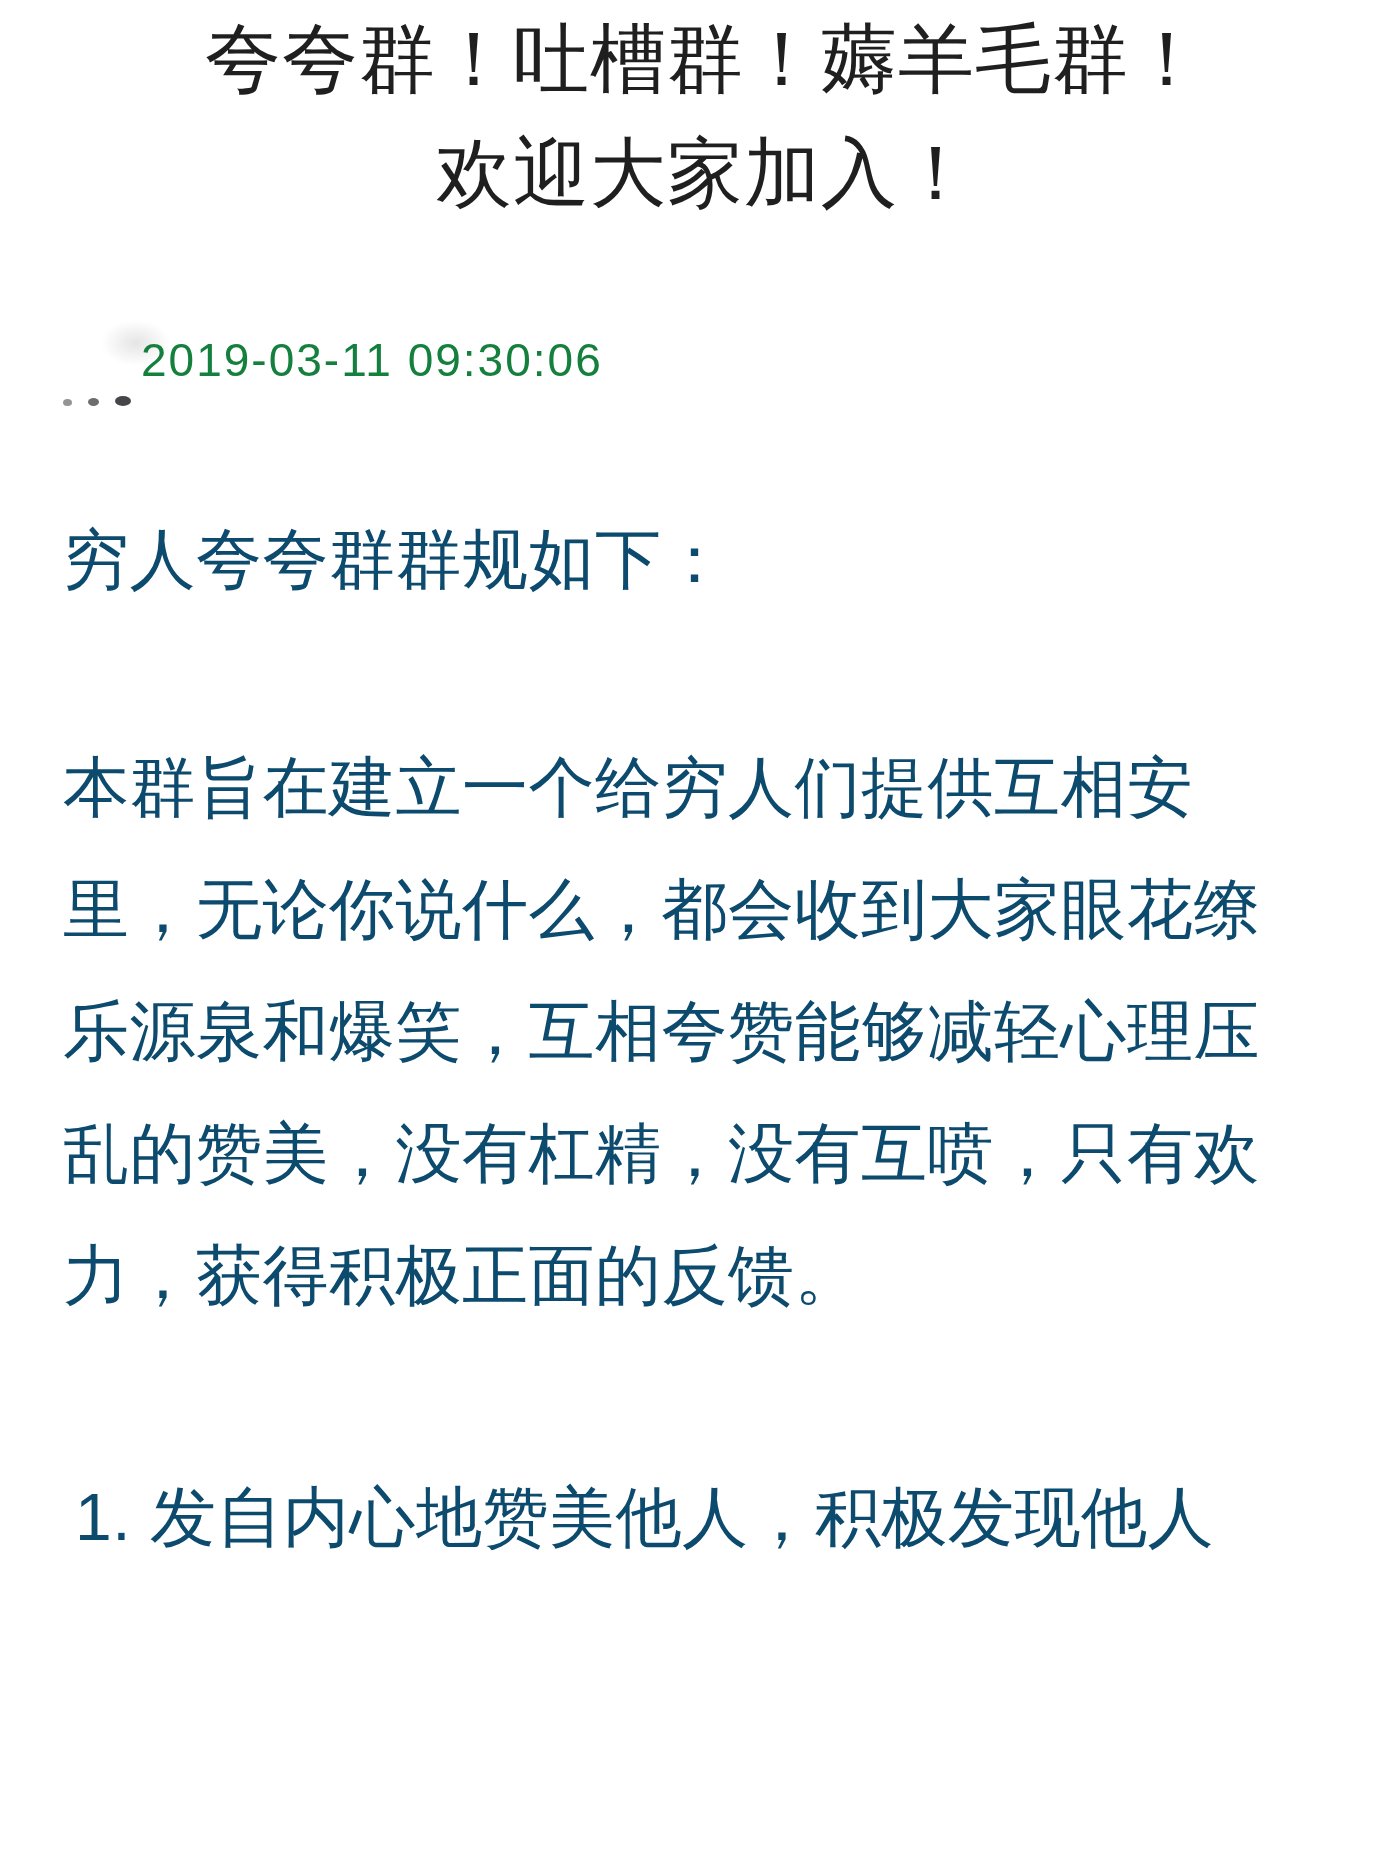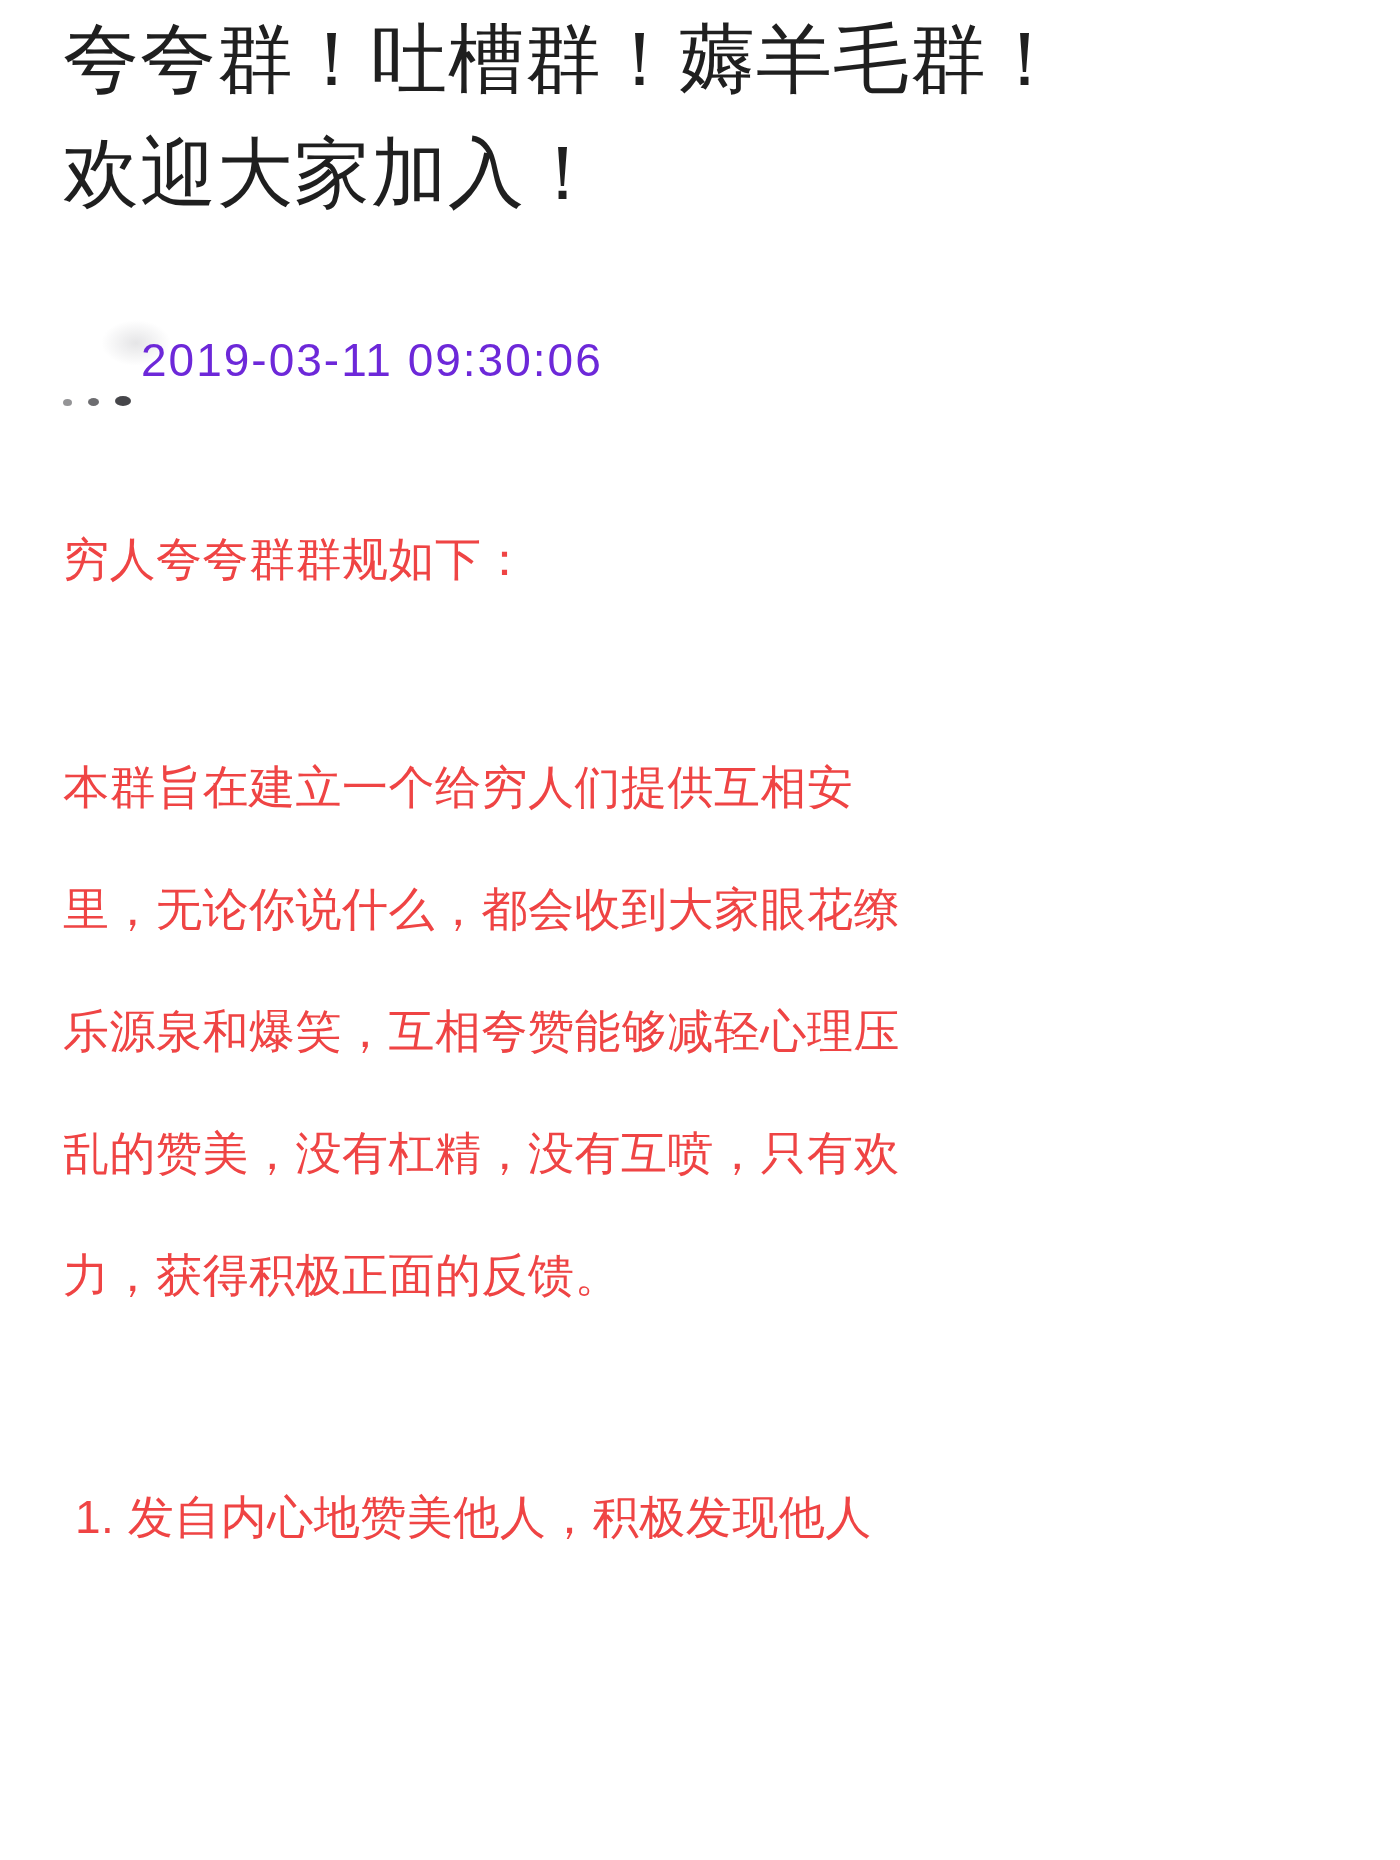--- a/index.html
+++ b/index.html
@@ -17,20 +17,21 @@
     padding: 2px 52px 0 63px;
     filter: blur(0.7px);
   }
   
   .post-title {
     color: #1f1f1f;
     font-size: 76px;
     font-weight: 500;
     line-height: 114px;
     letter-spacing: 1px;
+    text-align: center;
   }
   
   .meta-row {
     position: relative;
     margin-top: 96px;
     height: 72px;
   }
   .redacted-author {
     position: absolute;
     left: 0;
@@ -58,30 +59,30 @@
     background: #3c3c40;
     border-radius: 50%;
   }
   .dot.d1 { width: 9px;  height: 7px;  opacity: 0.55; }
   .dot.d2 { width: 11px; height: 8px;  opacity: 0.75; }
   .dot.d3 { width: 16px; height: 10px; opacity: 0.95; }
   .timestamp {
     position: absolute;
     left: 78px;
     top: 4px;
-    color: #6d28d9;
+    color: #15803d;
     font-size: 46px;
     line-height: 60px;
     letter-spacing: 2px;
     white-space: nowrap;
   }
   
   .body-line {
-    color: #ef4444;
-    font-size: 46px;
+    color: #0c4a6e;
+    font-size: 66px;
     line-height: 122px;
     letter-spacing: 0.5px;
     white-space: nowrap;
   }
   .rule-header  { margin-top: 100px; }
   .intro-para   { margin-top: 106px; }
   .rules-para   { margin-top: 120px; margin-left: 12px; }
 </style>
 </head>
 <body>

